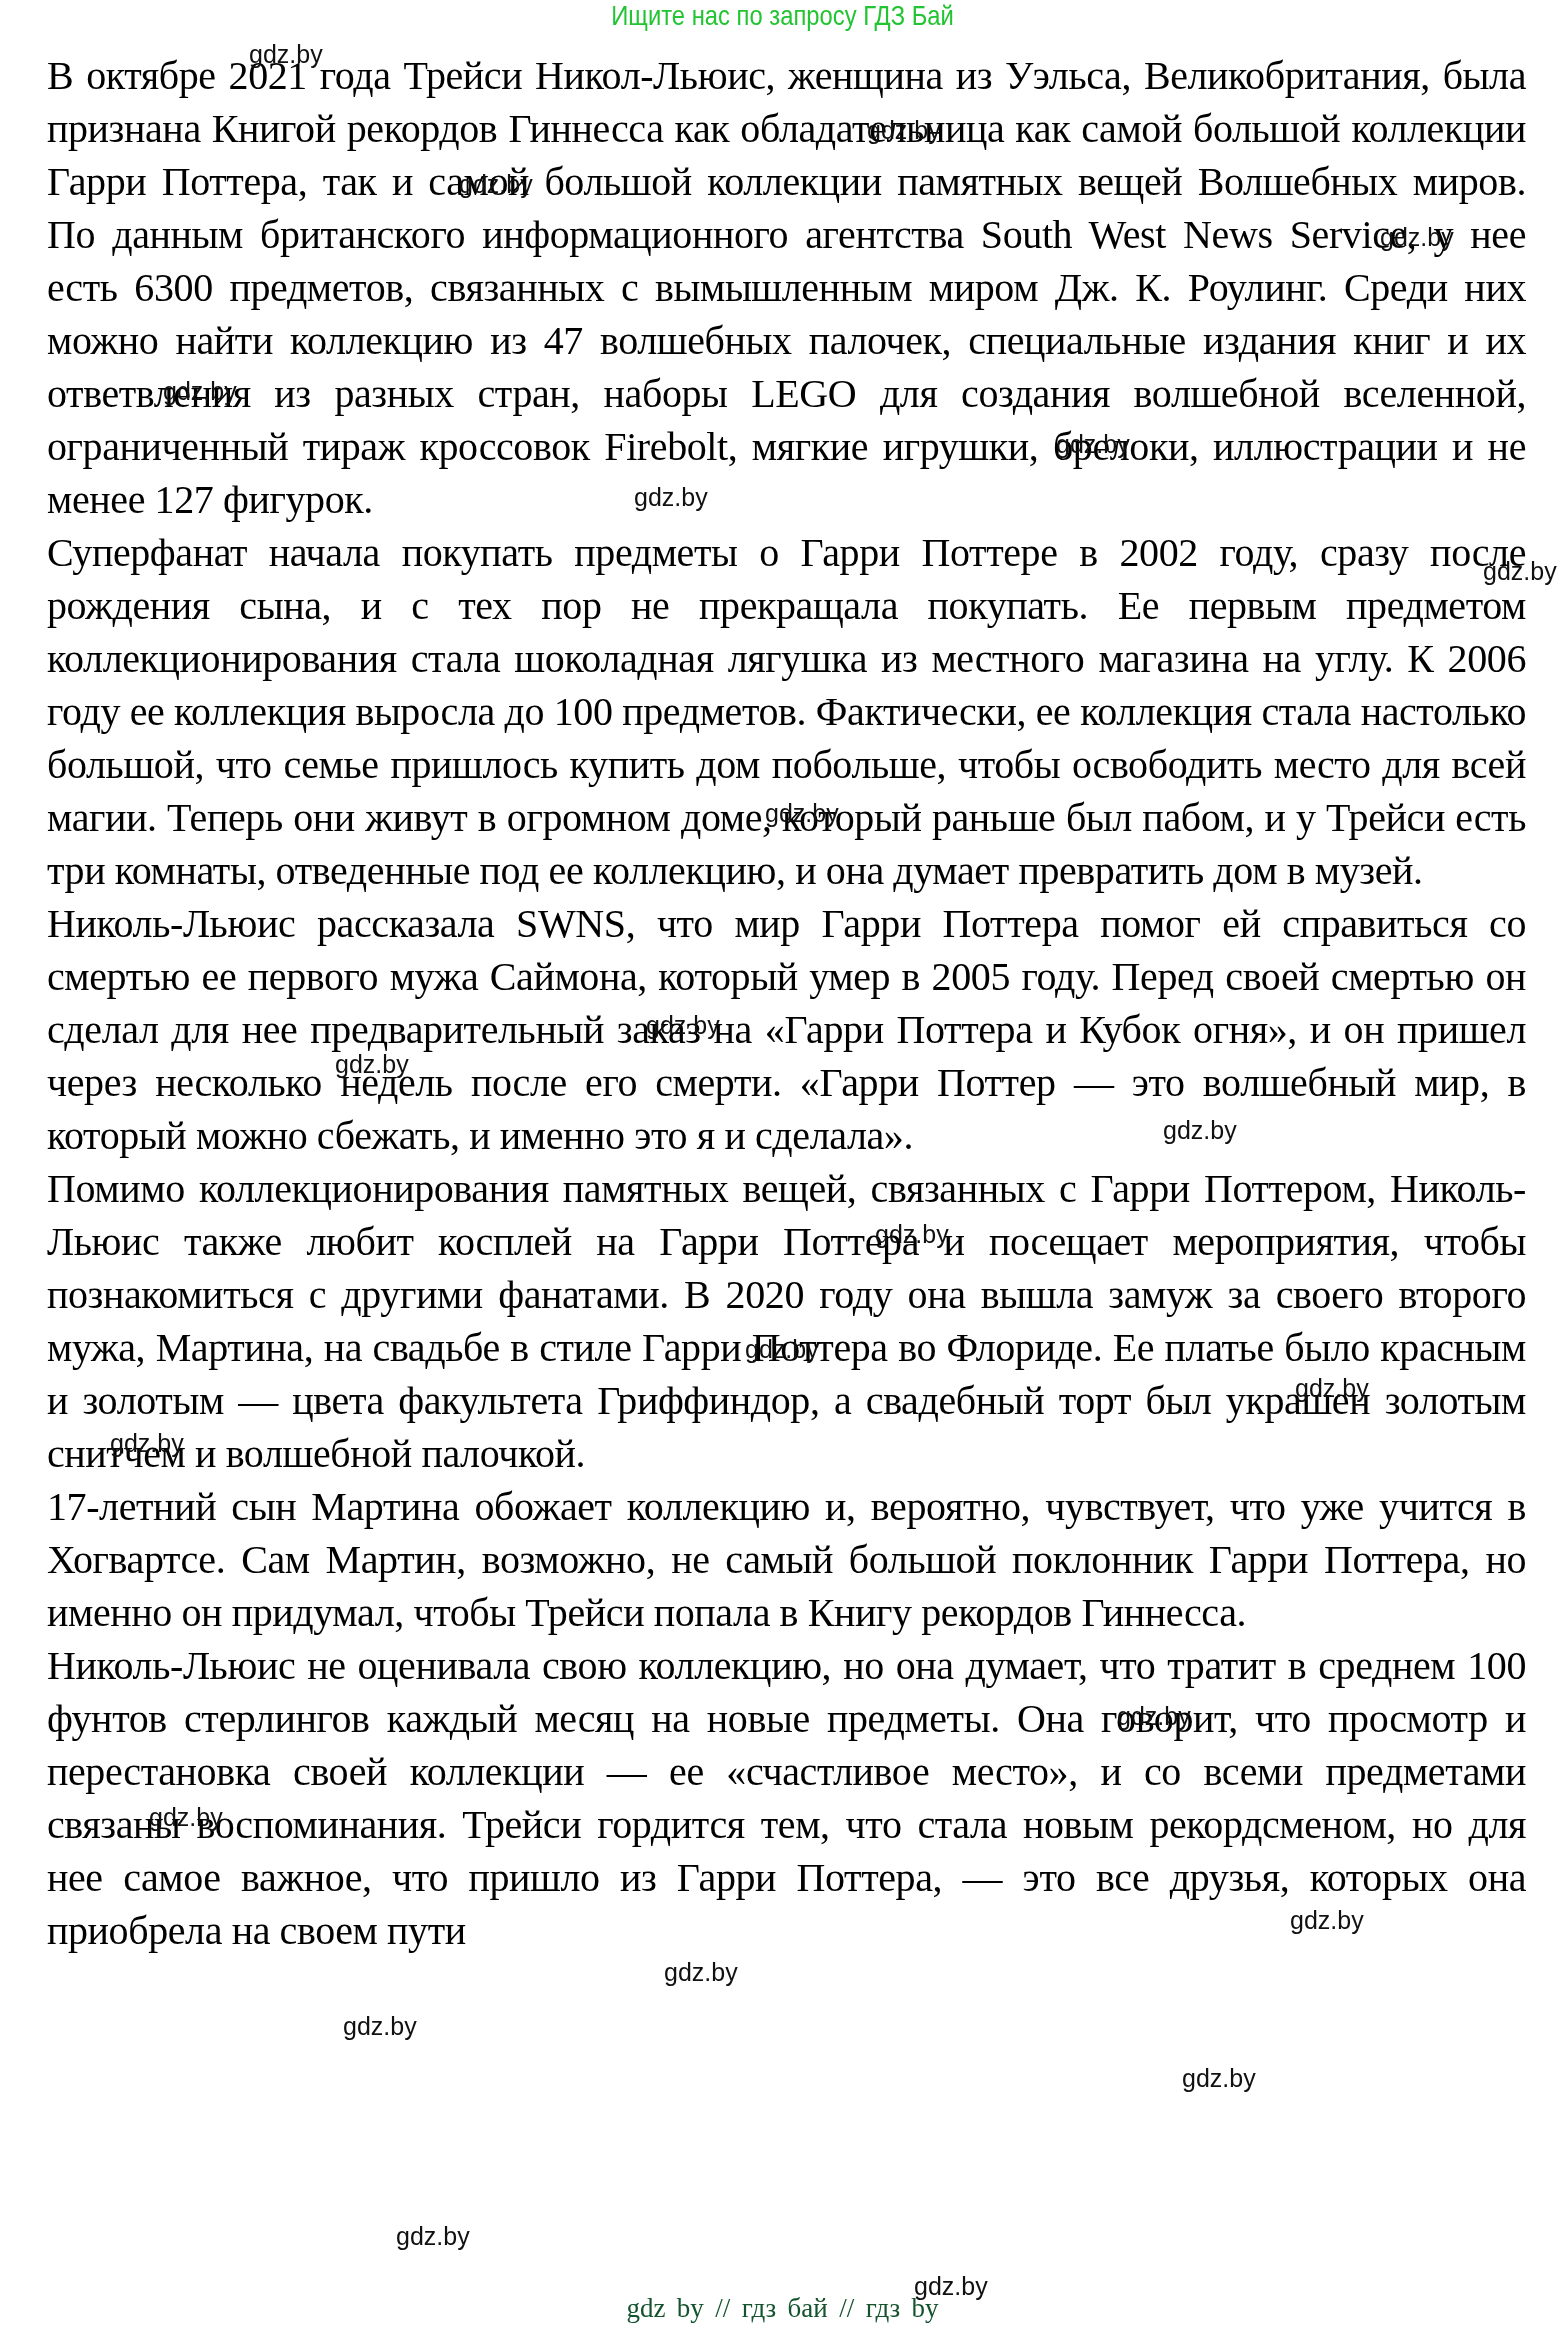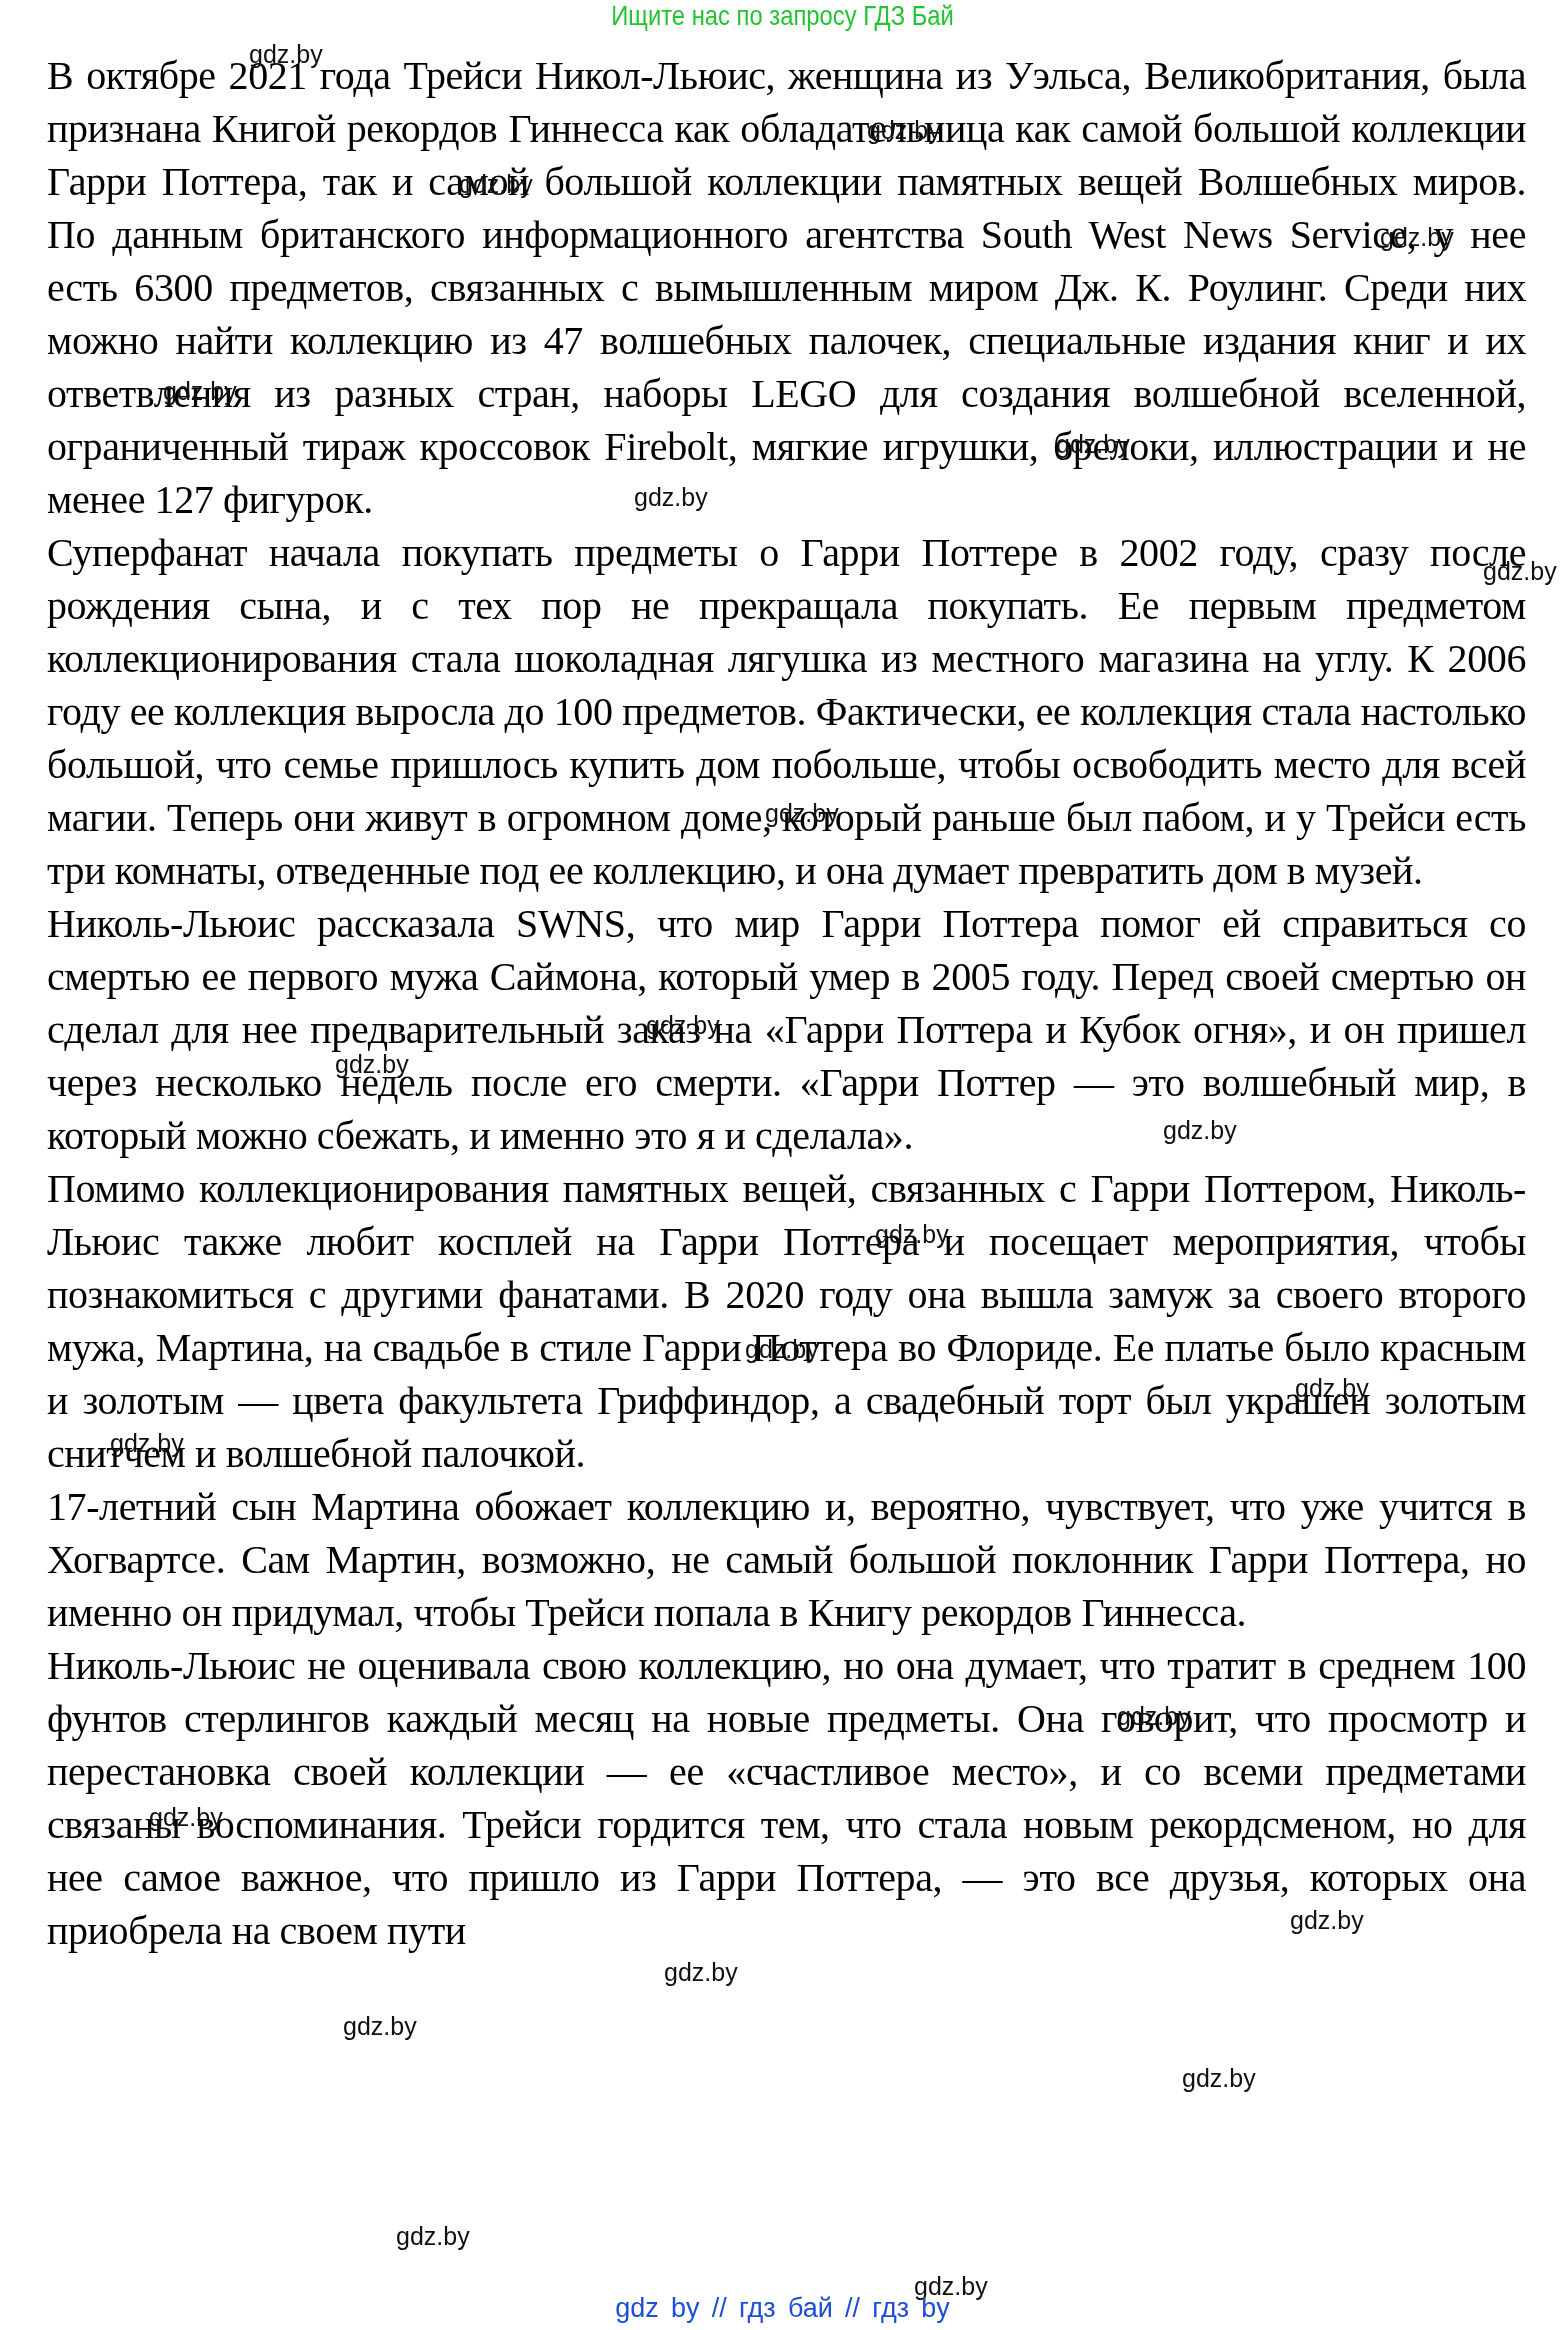--- a/index.html
+++ b/index.html
@@ -14,21 +14,21 @@
     font-family:"Liberation Serif", serif; font-size:40px; line-height:53px;
     color:#000; text-align:justify; letter-spacing:-0.4px;
   }
   .content p { margin:0; text-align-last:left; }
   .wm {
     position:absolute; font-family:"Liberation Sans", sans-serif;
     font-size:25px; color:#111; line-height:19px;
   }
   .footer {
     position:absolute; left:0; top:2293px; width:1565px; text-align:center;
-    font-family:Liberation Sans, sans-serif; font-size:27px; color:#1d4ed8;
+    font-family:Liberation Serif, serif; font-size:27px; color:#14532d;
     line-height:31px; word-spacing:4.7px;
   }
 </style>
 </head>
 <body>
 
 <div class="top-banner">Ищите нас по запросу ГДЗ Бай</div>
 
 <div class="content">
   <p>В октябре 2021 года Трейси Никол-Льюис, женщина из Уэльса, Великобритания, была признана Книгой рекордов Гиннесса как обладательница как самой большой коллекции Гарри Поттера, так и самой большой коллекции памятных вещей Волшебных миров. По данным британского информационного агентства South West News Service, у нее есть 6300 предметов, связанных с вымышленным миром Дж. К. Роулинг. Среди них можно найти коллекцию из 47 волшебных палочек, специальные издания книг и их ответвления из разных стран, наборы LEGO для создания волшебной вселенной, ограниченный тираж кроссовок Firebolt, мягкие игрушки, брелоки, иллюстрации и не менее 127 фигурок.</p>

